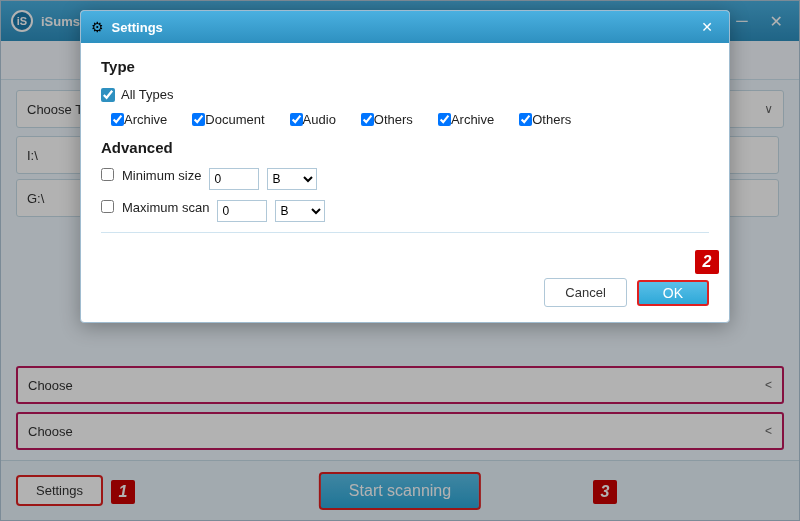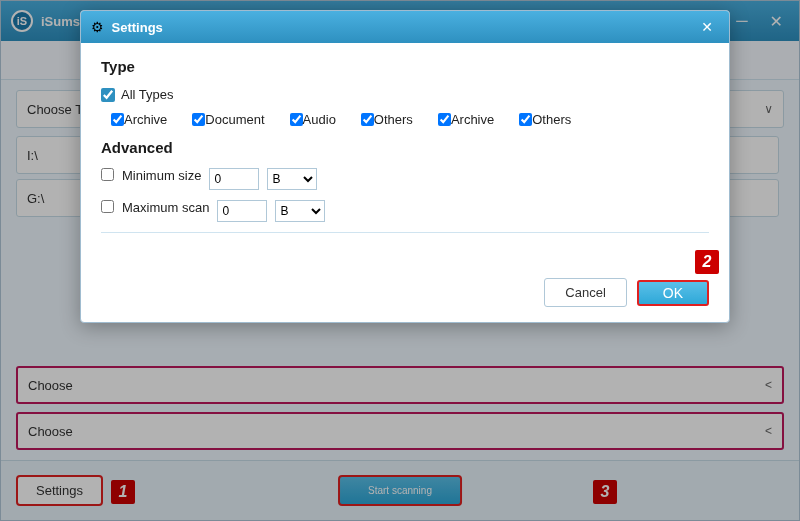--- a/index.html
+++ b/index.html
@@ -178,21 +178,21 @@
       cursor: pointer;
     }
     .start-scanning-btn {
       position: absolute;
       left: 50%;
       transform: translateX(-50%);
       background: linear-gradient(to bottom, #5bc0e8, #2ea8d8);
       border: 2px solid #e02020;
       border-radius: 4px;
       padding: 8px 28px;
-      font-size: 10px;
+      font-size: 16px;
       color: white;
       cursor: pointer;
       font-weight: 500;
     }
     .badge {
       position: absolute;
       background: #cc0000;
       color: white;
       font-size: 16px;
       font-weight: bold;

